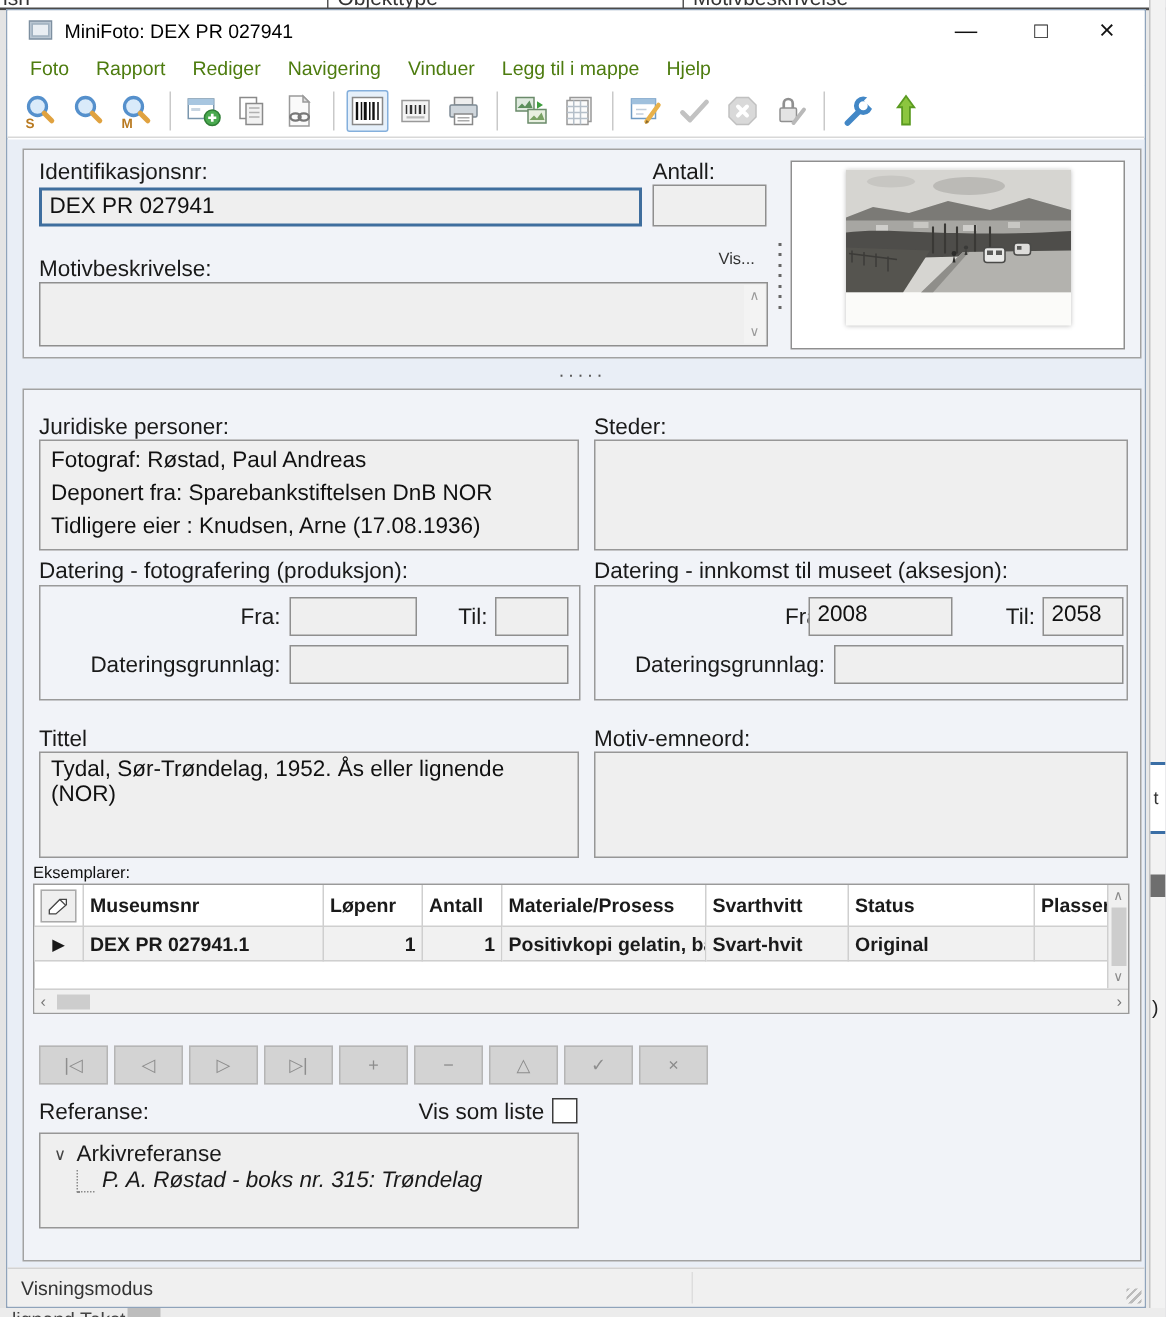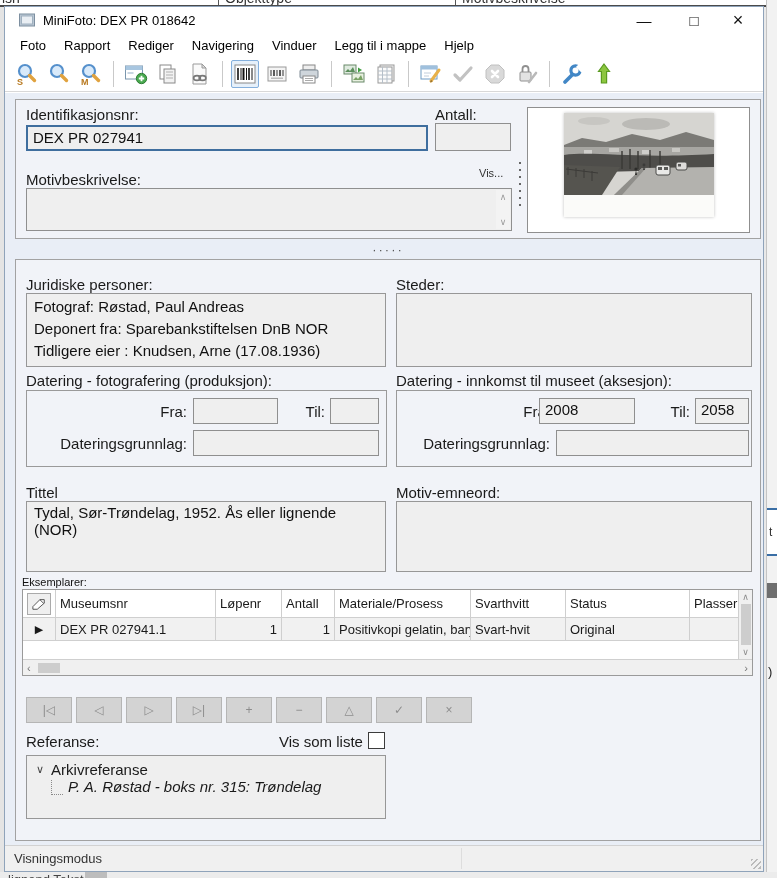--- a/index.html
+++ b/index.html
@@ -26,21 +26,21 @@
   
   #win{left:4px;top:6px;width:760px;height:866px;background:#fff;border:1px solid #8fa3ba;}
   #titlebar{position:absolute;left:0;top:0;right:0;height:26px;background:#fff;display:flex;align-items:center;}
   #titlebar .app-icon{margin-left:14px;display:inline-flex;}
   #titlebar .title{margin-left:8px;font-size:13px;color:#000;}
   .win-btn{position:absolute;top:0;width:34px;height:26px;display:flex;align-items:center;justify-content:center;
            font-size:15px;color:#111;}
   #btn-min{left:622px;}#btn-max{left:672px;}#btn-close{left:716px;font-size:18px;}
 
   #menubar{position:absolute;left:0;top:26px;right:0;height:24px;background:#fff;display:flex;align-items:center;padding-left:6px;}
-  .menu-item{font-size:13px;color:#000000;padding:3px 9px;}
+  .menu-item{font-size:13px;color:#4d7c0f;padding:3px 9px;}
 
   #toolbar{position:absolute;left:0;top:50px;right:0;height:35px;background:#fff;border-bottom:1px solid #d8d8d8;
            display:flex;align-items:center;padding-left:6px;}
   .tbico{width:28px;height:28px;display:flex;align-items:center;justify-content:center;margin:0 2px;}
   .tbico svg{width:24px;height:24px;}
   .tb-selected{border:1px solid #84afdc;background:#e6f0fa;border-radius:2px;}
   .tbsep{width:1px;height:26px;background:#c9c9c9;margin:0 6px;}
 
   #client{position:absolute;left:0;top:86px;right:0;bottom:26px;background:#e9eef6;}
   .panel{position:absolute;background:#f1f3f8;border:1px solid #a2a2a2;}
@@ -74,21 +74,21 @@
   .groupbox{position:absolute;border:1px solid #9a9a9a;}
   #datp-group{left:10px;top:130px;width:361px;height:77px;}
   #data-group{left:380px;top:130px;width:356px;height:77px;}
   .g-lbl{position:absolute;font-size:15px;color:#1a1a1a;text-align:right;}
   #tittel-box{left:10px;top:241px;width:360px;height:71px;}
   #memn-box{left:380px;top:241px;width:356px;height:71px;}
 
   
   #eks-label{position:absolute;left:6px;top:316px;font-size:11px;color:#111;}
   #eks-table{position:absolute;left:6px;top:329px;width:731px;height:87px;background:#fff;border:1px solid #9a9a9a;font-size:13px;}
-  .trow{display:flex;}
+  .trow{display:flex;font-weight:bold;}
   .cell{border-right:1px solid #cfcfcf;border-bottom:1px solid #cfcfcf;padding:0 4px;display:flex;align-items:center;overflow:hidden;white-space:nowrap;}
   .thead .cell{height:28px;}
   .tdata .cell{height:23px;background:#f1f1f1;}
   .c0{width:33px;justify-content:center;}.c1{width:160px;}.c2{width:66px;justify-content:flex-end;}
   .c3{width:53px;justify-content:flex-end;}.c4{width:136px;}.c5{width:95px;}.c6{width:124px;}.c7{width:50px;border-right:none;}
   .hdr-btn{width:27px;height:22px;background:#efefef;border:1px solid #aaa;display:flex;align-items:center;justify-content:center;}
   #tbl-vscroll{position:absolute;right:0;top:0;width:14px;height:69px;background:#f0f0f0;border-left:1px solid #cfcfcf;
                display:flex;flex-direction:column;justify-content:space-between;align-items:center;font-size:9px;color:#8a8a8a;padding:2px 0;}
   #tbl-vscroll i{width:10px;flex:1;margin:2px 1px;background:#cdcdcd;}
   #tbl-hscroll{position:absolute;left:0;bottom:0;height:16px;right:0;background:#f0f0f0;border-top:1px solid #cfcfcf;
@@ -138,21 +138,21 @@
 
   <div class="abs" id="win">
 
     <div id="titlebar">
       <span class="app-icon">
         <svg width="16" height="14" viewBox="0 0 16 14">
             <rect x="0.5" y="1" width="15" height="12" fill="#b9c6d2" stroke="#7d8fa0"></rect>
             <rect x="2.5" y="3" width="11" height="8" fill="#e9eef3" stroke="#9fb0bf"></rect>
           </svg>
       </span>
-      <span class="title">MiniFoto: DEX PR 018642</span>
+      <span class="title">MiniFoto: DEX PR 027941</span>
       <span class="win-btn" id="btn-min">—</span>
       <span class="win-btn" id="btn-max">□</span>
       <span class="win-btn" id="btn-close">×</span>
     </div>
 
     <div id="menubar">
       <span class="menu-item">Foto</span>
       <span class="menu-item">Rapport</span>
       <span class="menu-item">Rediger</span>
       <span class="menu-item">Navigering</span>

